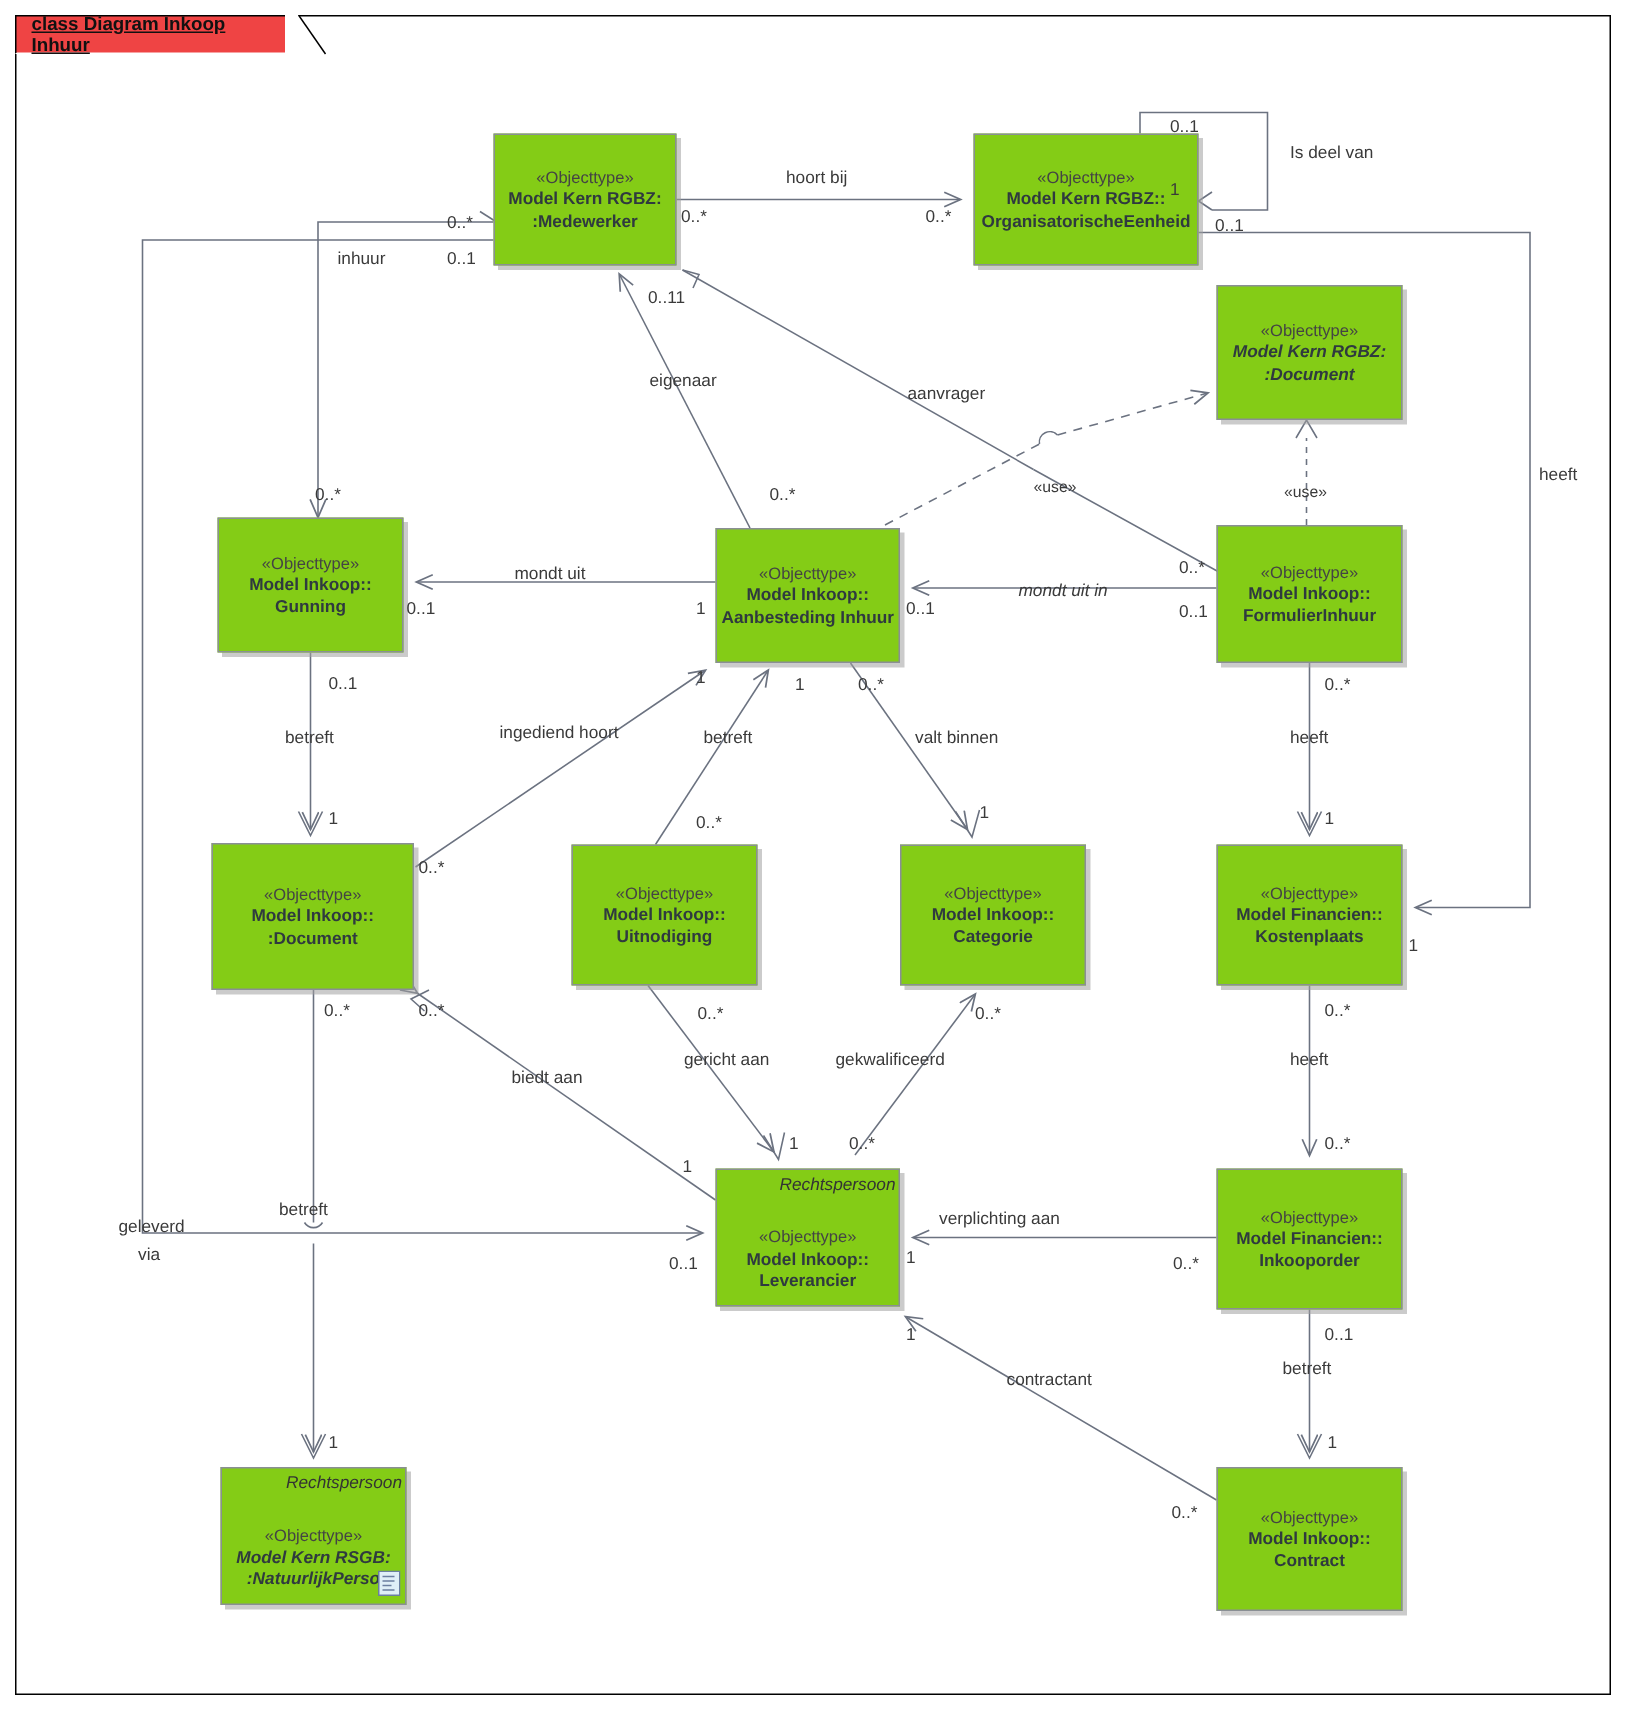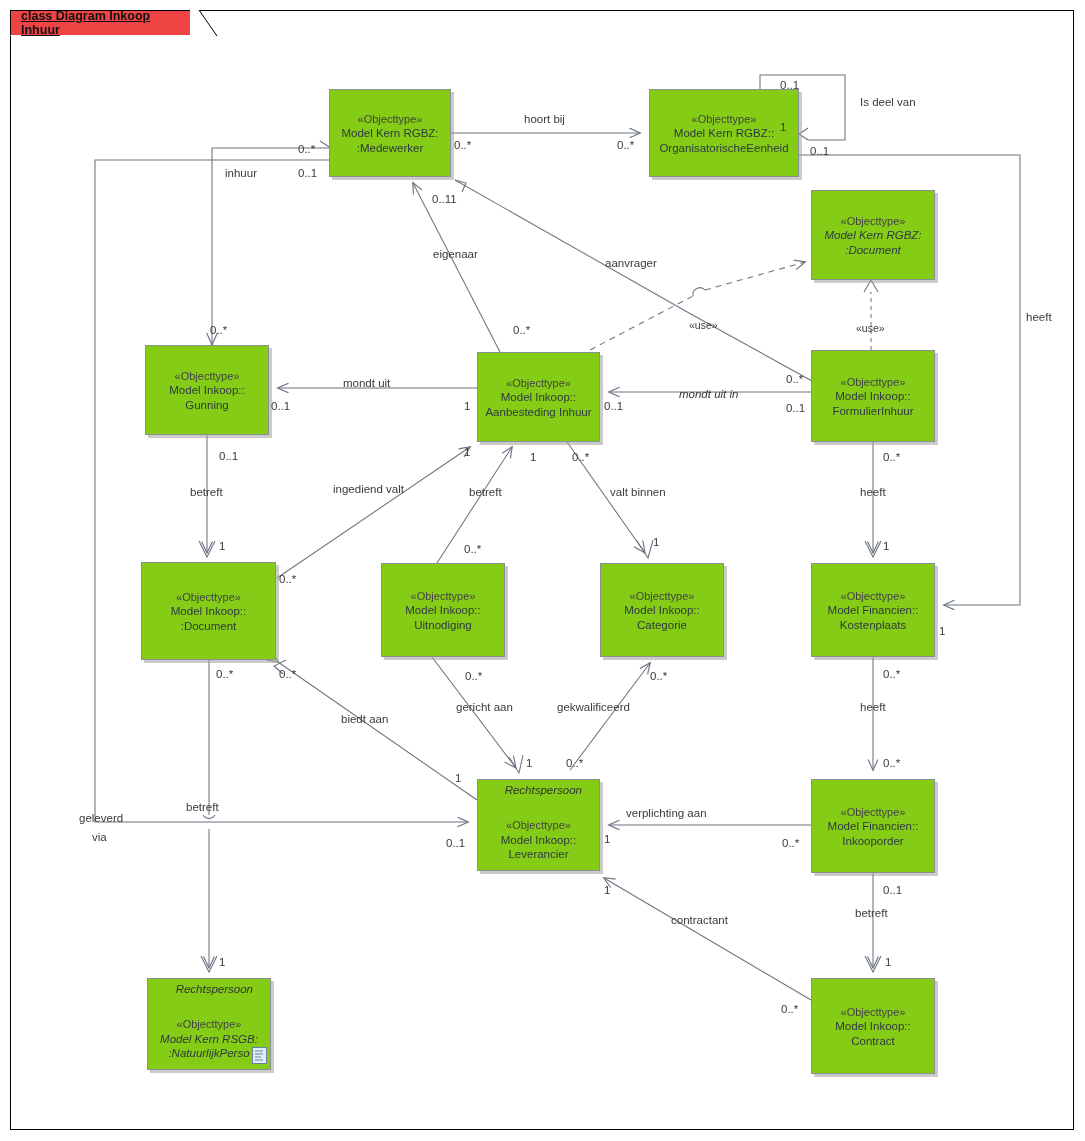--- a/index.html
+++ b/index.html
@@ -11,24 +11,24 @@
        display:flex;align-items:center;font-size:12.5px;font-weight:bold;color:#111;
        clip-path:polygon(0 0,calc(100% - 18px) 0,100% 100%,0 100%);width:207px;text-decoration:underline;}
   #tabcut{position:absolute;left:190px;top:10px;width:28px;height:27px;overflow:hidden;}
   #tabcut svg{display:block;}
   svg#wires{position:absolute;left:0;top:0;width:1085px;height:1141px;pointer-events:none;}
   .node{position:absolute;box-sizing:border-box;background:#84cc16;border:1px solid #8a8f94;
         box-shadow:3px 3px 0 0 rgba(160,160,160,.55);
         display:flex;flex-direction:column;align-items:center;justify-content:center;
         font-size:11.5px;color:#333;line-height:1.28;text-align:center;}
   .node .stereo{font-size:11px;color:#444;font-weight:normal;}
-  .node .nm{font-weight:normal;color:#2f3a3f;}
+  .node .nm{font-weight:bold;color:#2f3a3f;}
   .node.italic .nm{font-style:italic;}
   .node.italic .stereo{font-style:normal;}
-  .node .hdr{position:absolute;top:3px;right:17px;font-style:italic;font-size:11.5px;color:#333;font-weight:normal;}
+  .node .hdr{position:absolute;top:3px;right:2px;font-style:italic;font-size:11.5px;color:#333;font-weight:normal;}
   .node.hashdr{justify-content:flex-end;padding-bottom:8px;}
   .node .body{padding-top:2px;}
   .docicon{position:absolute;right:3px;bottom:5px;width:15px;height:17px;}
   .lbl{position:absolute;font-size:11.5px;color:#3a3a3a;white-space:nowrap;line-height:1.15;}
   .mult{position:absolute;font-size:11.5px;color:#3a3a3a;white-space:nowrap;}
   .stlbl{position:absolute;font-size:10.5px;color:#3a3a3a;white-space:nowrap;}
 </style>
 </head>
 <body>
 
@@ -260,21 +260,21 @@
   <div id="labels">
       <div class="lbl" style="left: 524px; top: 113px;">hoort bij</div>
       <div class="lbl" style="left: 812px; top: 96px; margin-left: 48px;">Is deel van</div>
       <div class="lbl" style="left: 225px; top: 167px;">inhuur</div>
       <div class="lbl" style="left: 433px; top: 248px;">eigenaar</div>
       <div class="lbl" style="left: 605px; top: 257px;">aanvrager</div>
       <div class="lbl" style="left: 1026px; top: 311px;">heeft</div>
       <div class="lbl" style="left: 343px; top: 377px;">mondt uit</div>
       <div class="lbl" style="left: 679px; top: 388px; font-style: italic;">mondt uit in</div>
       <div class="lbl" style="left: 190px; top: 486px;">betreft</div>
-      <div class="lbl" style="left: 333px; top: 483px;">ingediend valt</div>
+      <div class="lbl" style="left: 333px; top: 483px;">ingediend hoort</div>
       <div class="lbl" style="left: 469px; top: 486px;">betreft</div>
       <div class="lbl" style="left: 564px; top: 486px; margin-left: 46px;">valt binnen</div>
       <div class="lbl" style="left: 860px; top: 486px;">heeft</div>
       <div class="lbl" style="left: 341px; top: 713px;">biedt aan</div>
       <div class="lbl" style="left: 456px; top: 701px;">gericht aan</div>
       <div class="lbl" style="left: 557px; top: 701px;">gekwalificeerd</div>
       <div class="lbl" style="left: 860px; top: 701px;">heeft</div>
       <div class="lbl" style="left: 79px; top: 812px;">geleverd</div>
       <div class="lbl" style="left: 92px; top: 831px;">via</div>
       <div class="lbl" style="left: 186px; top: 801px;">betreft</div>

